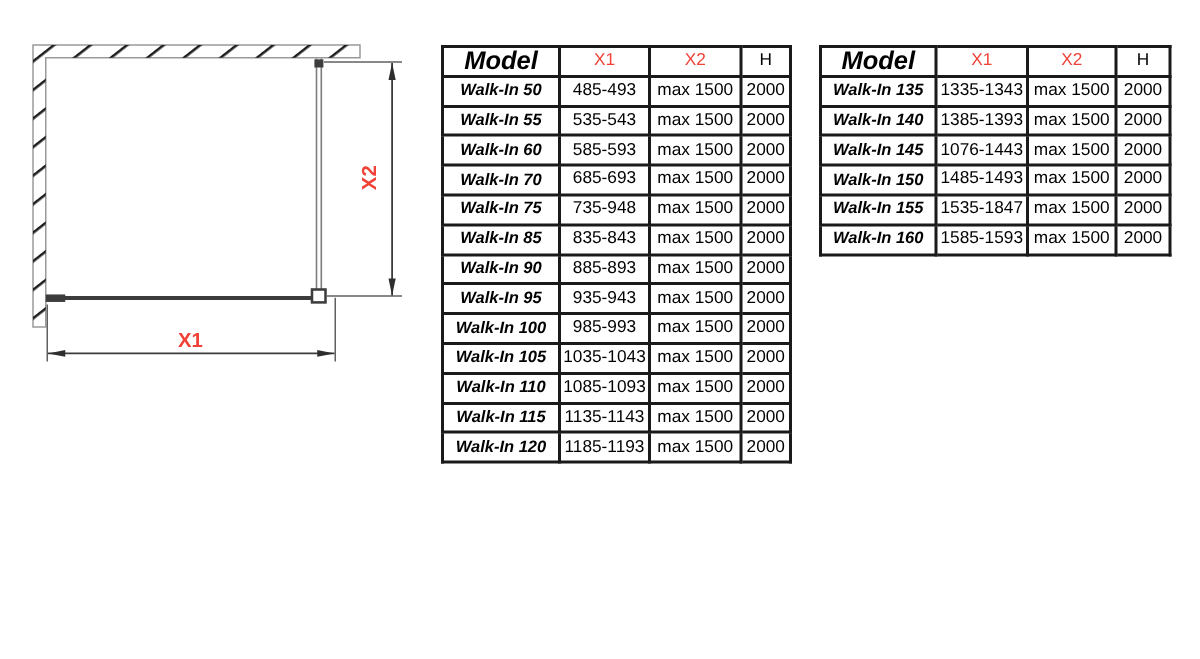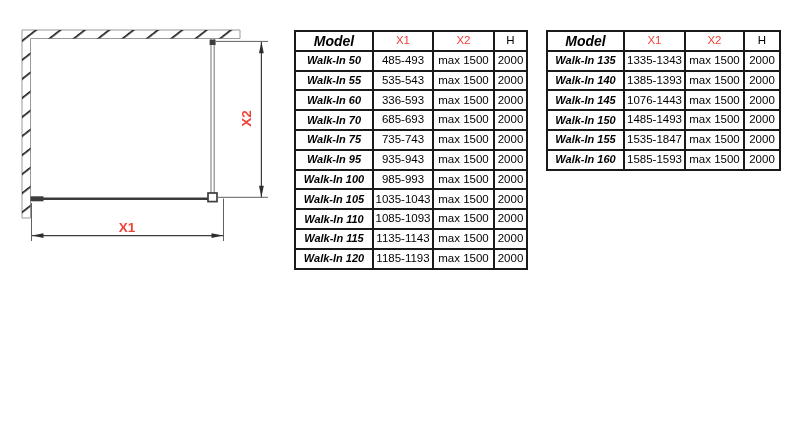--- a/index.html
+++ b/index.html
@@ -42,21 +42,21 @@
     color:#000;
     font-weight:normal;
     overflow:hidden;
     white-space:nowrap;
   }
   .spec-table .model-col{
     font-weight:bold;
     font-style:italic;
     font-size:11px;
   }
-  .spec-table th.model-col{font-size:14px;}
+  .spec-table th.model-col{font-size:17px;}
   .spec-table th.red{color:var(--accent);}
   #table1{left:294px;top:30px;width:232px;}
   #table2{left:546px;top:30px;width:233px;}
 </style>
 </head>
 <body>
 
 <div class="screen">
 
   <div class="diagram-wrap">
@@ -130,33 +130,45 @@
         <td>2000</td>
       </tr>
         <tr>
         <td class="model-col">Walk-In 55</td>
         <td>535-543</td>
         <td>max 1500</td>
         <td>2000</td>
       </tr>
         <tr>
         <td class="model-col">Walk-In 60</td>
-        <td>336-593</td>
+        <td>585-593</td>
         <td>max 1500</td>
         <td>2000</td>
       </tr>
         <tr>
         <td class="model-col">Walk-In 70</td>
         <td>685-693</td>
         <td>max 1500</td>
         <td>2000</td>
       </tr>
         <tr>
         <td class="model-col">Walk-In 75</td>
-        <td>735-743</td>
+        <td>735-948</td>
+        <td>max 1500</td>
+        <td>2000</td>
+      </tr>
+        <tr>
+        <td class="model-col">Walk-In 85</td>
+        <td>835-843</td>
+        <td>max 1500</td>
+        <td>2000</td>
+      </tr>
+        <tr>
+        <td class="model-col">Walk-In 90</td>
+        <td>885-893</td>
         <td>max 1500</td>
         <td>2000</td>
       </tr>
         <tr>
         <td class="model-col">Walk-In 95</td>
         <td>935-943</td>
         <td>max 1500</td>
         <td>2000</td>
       </tr>
         <tr>

